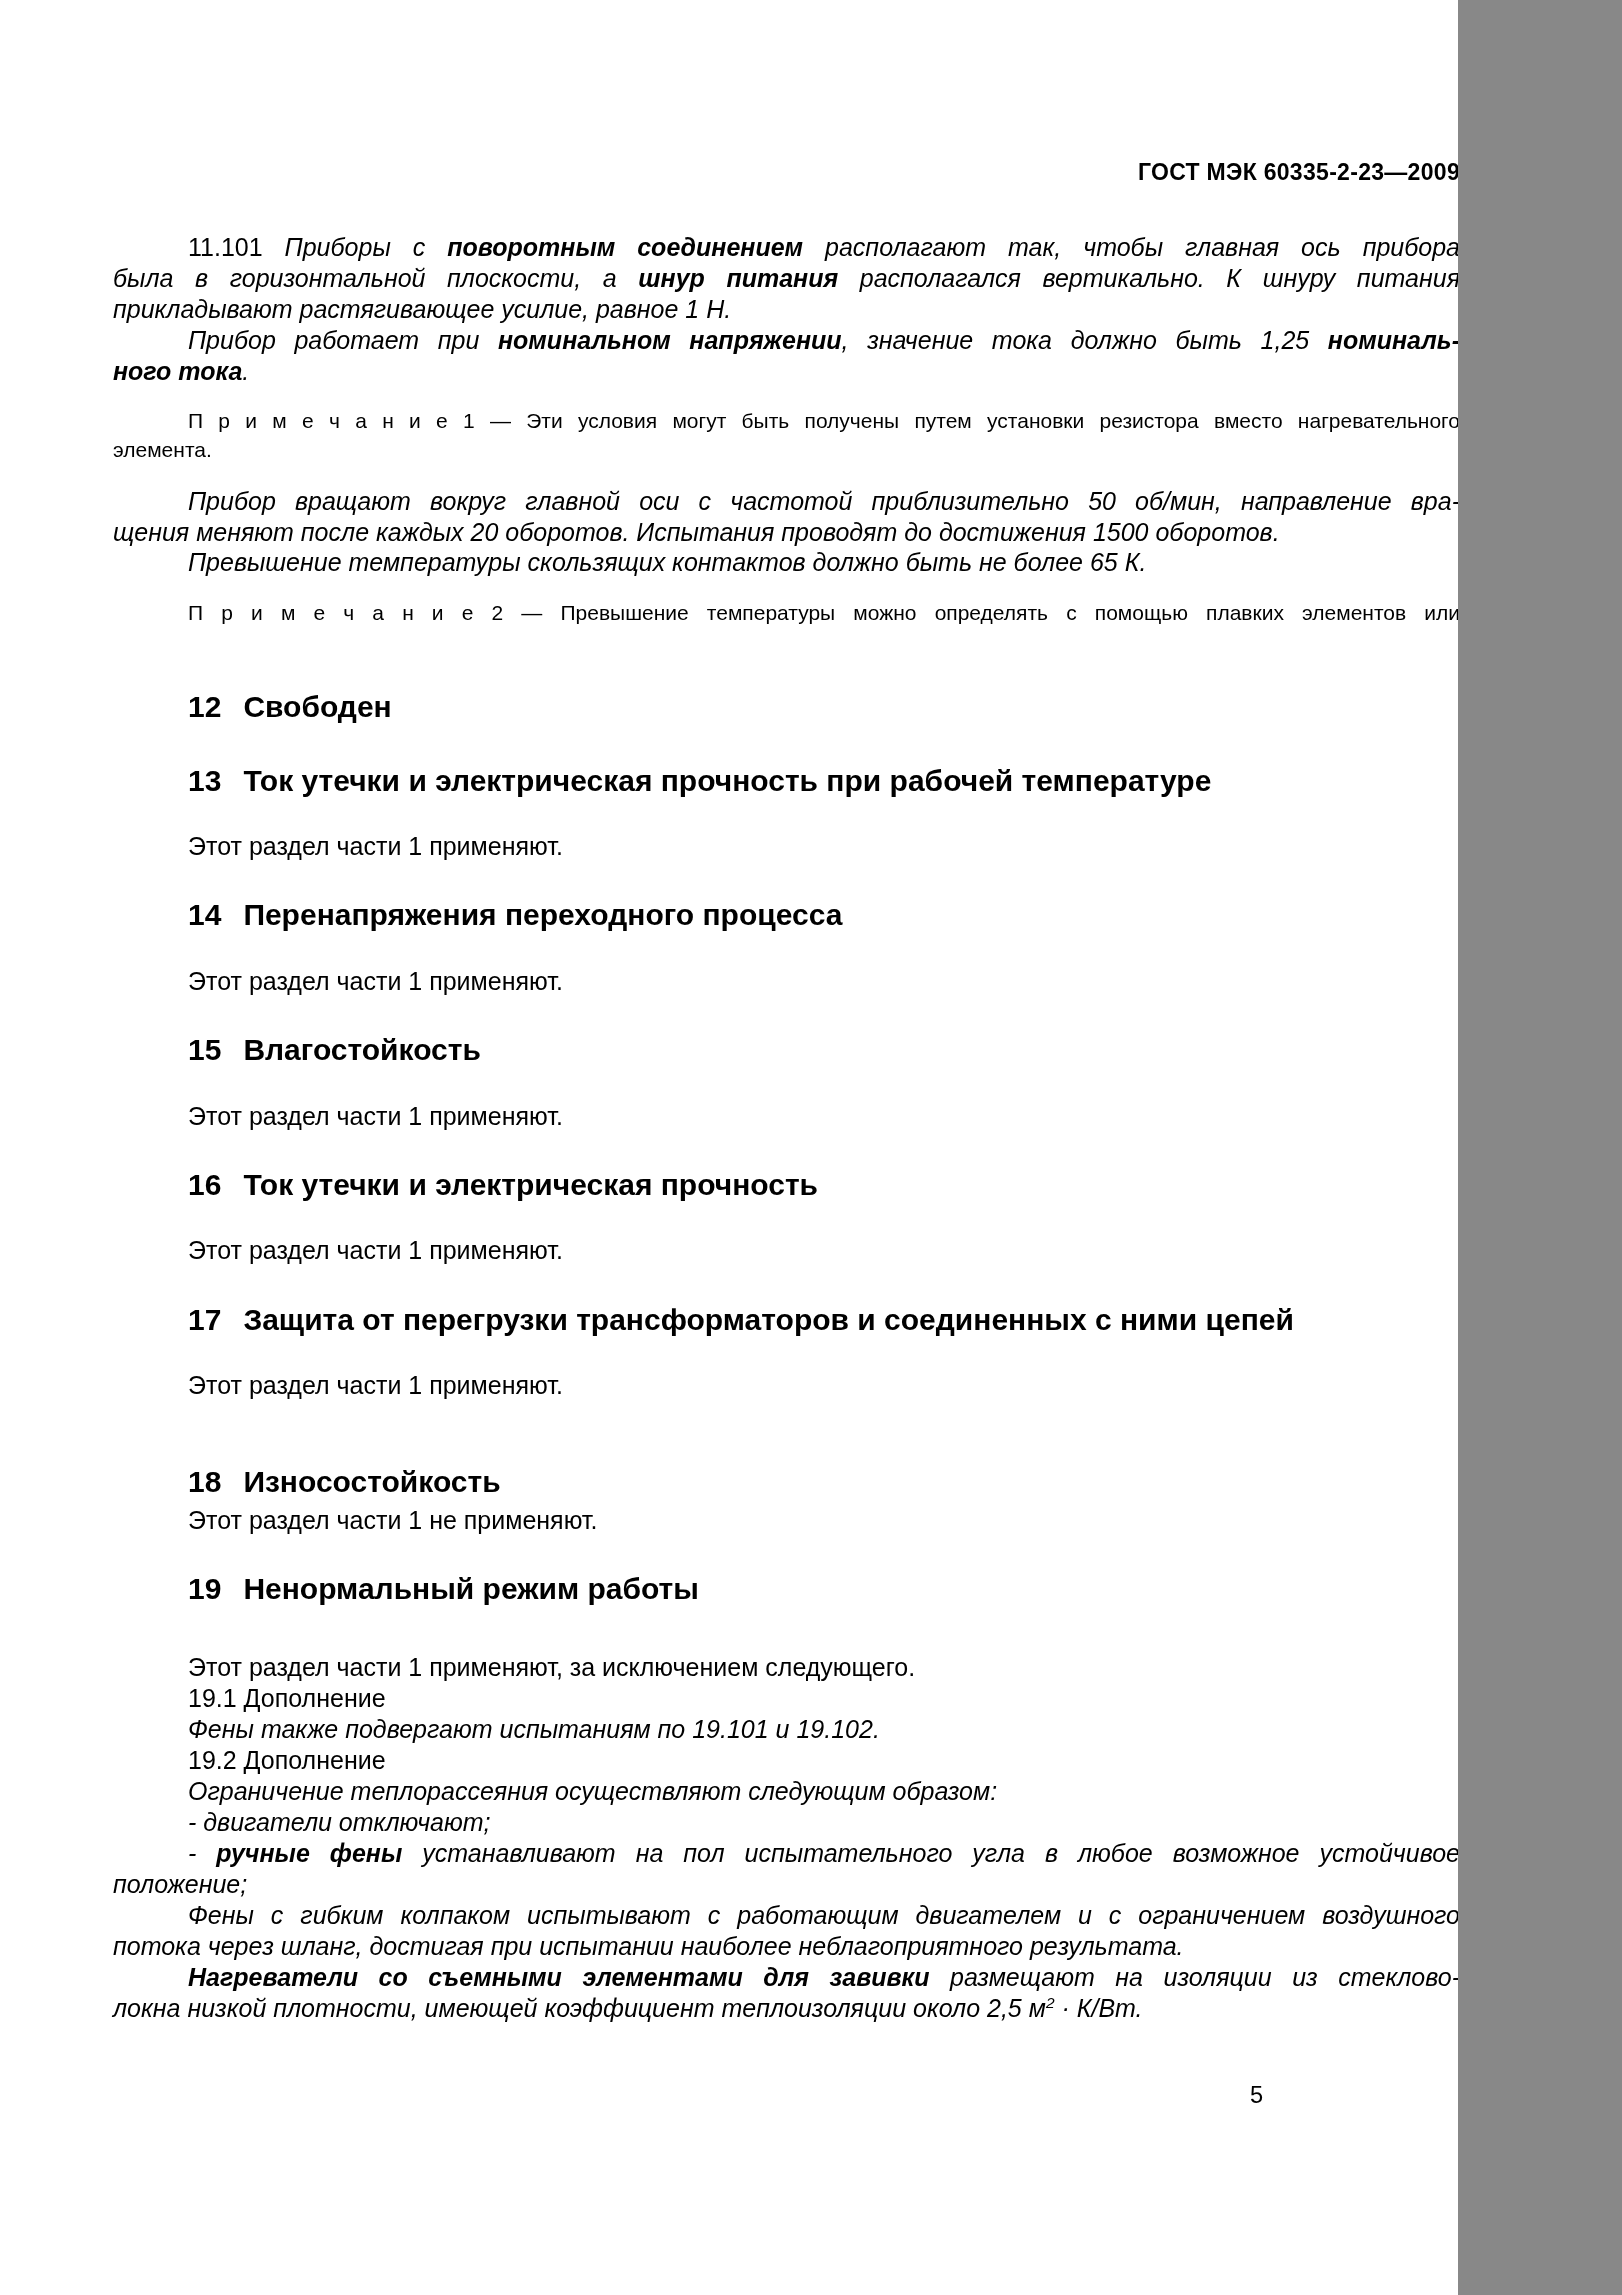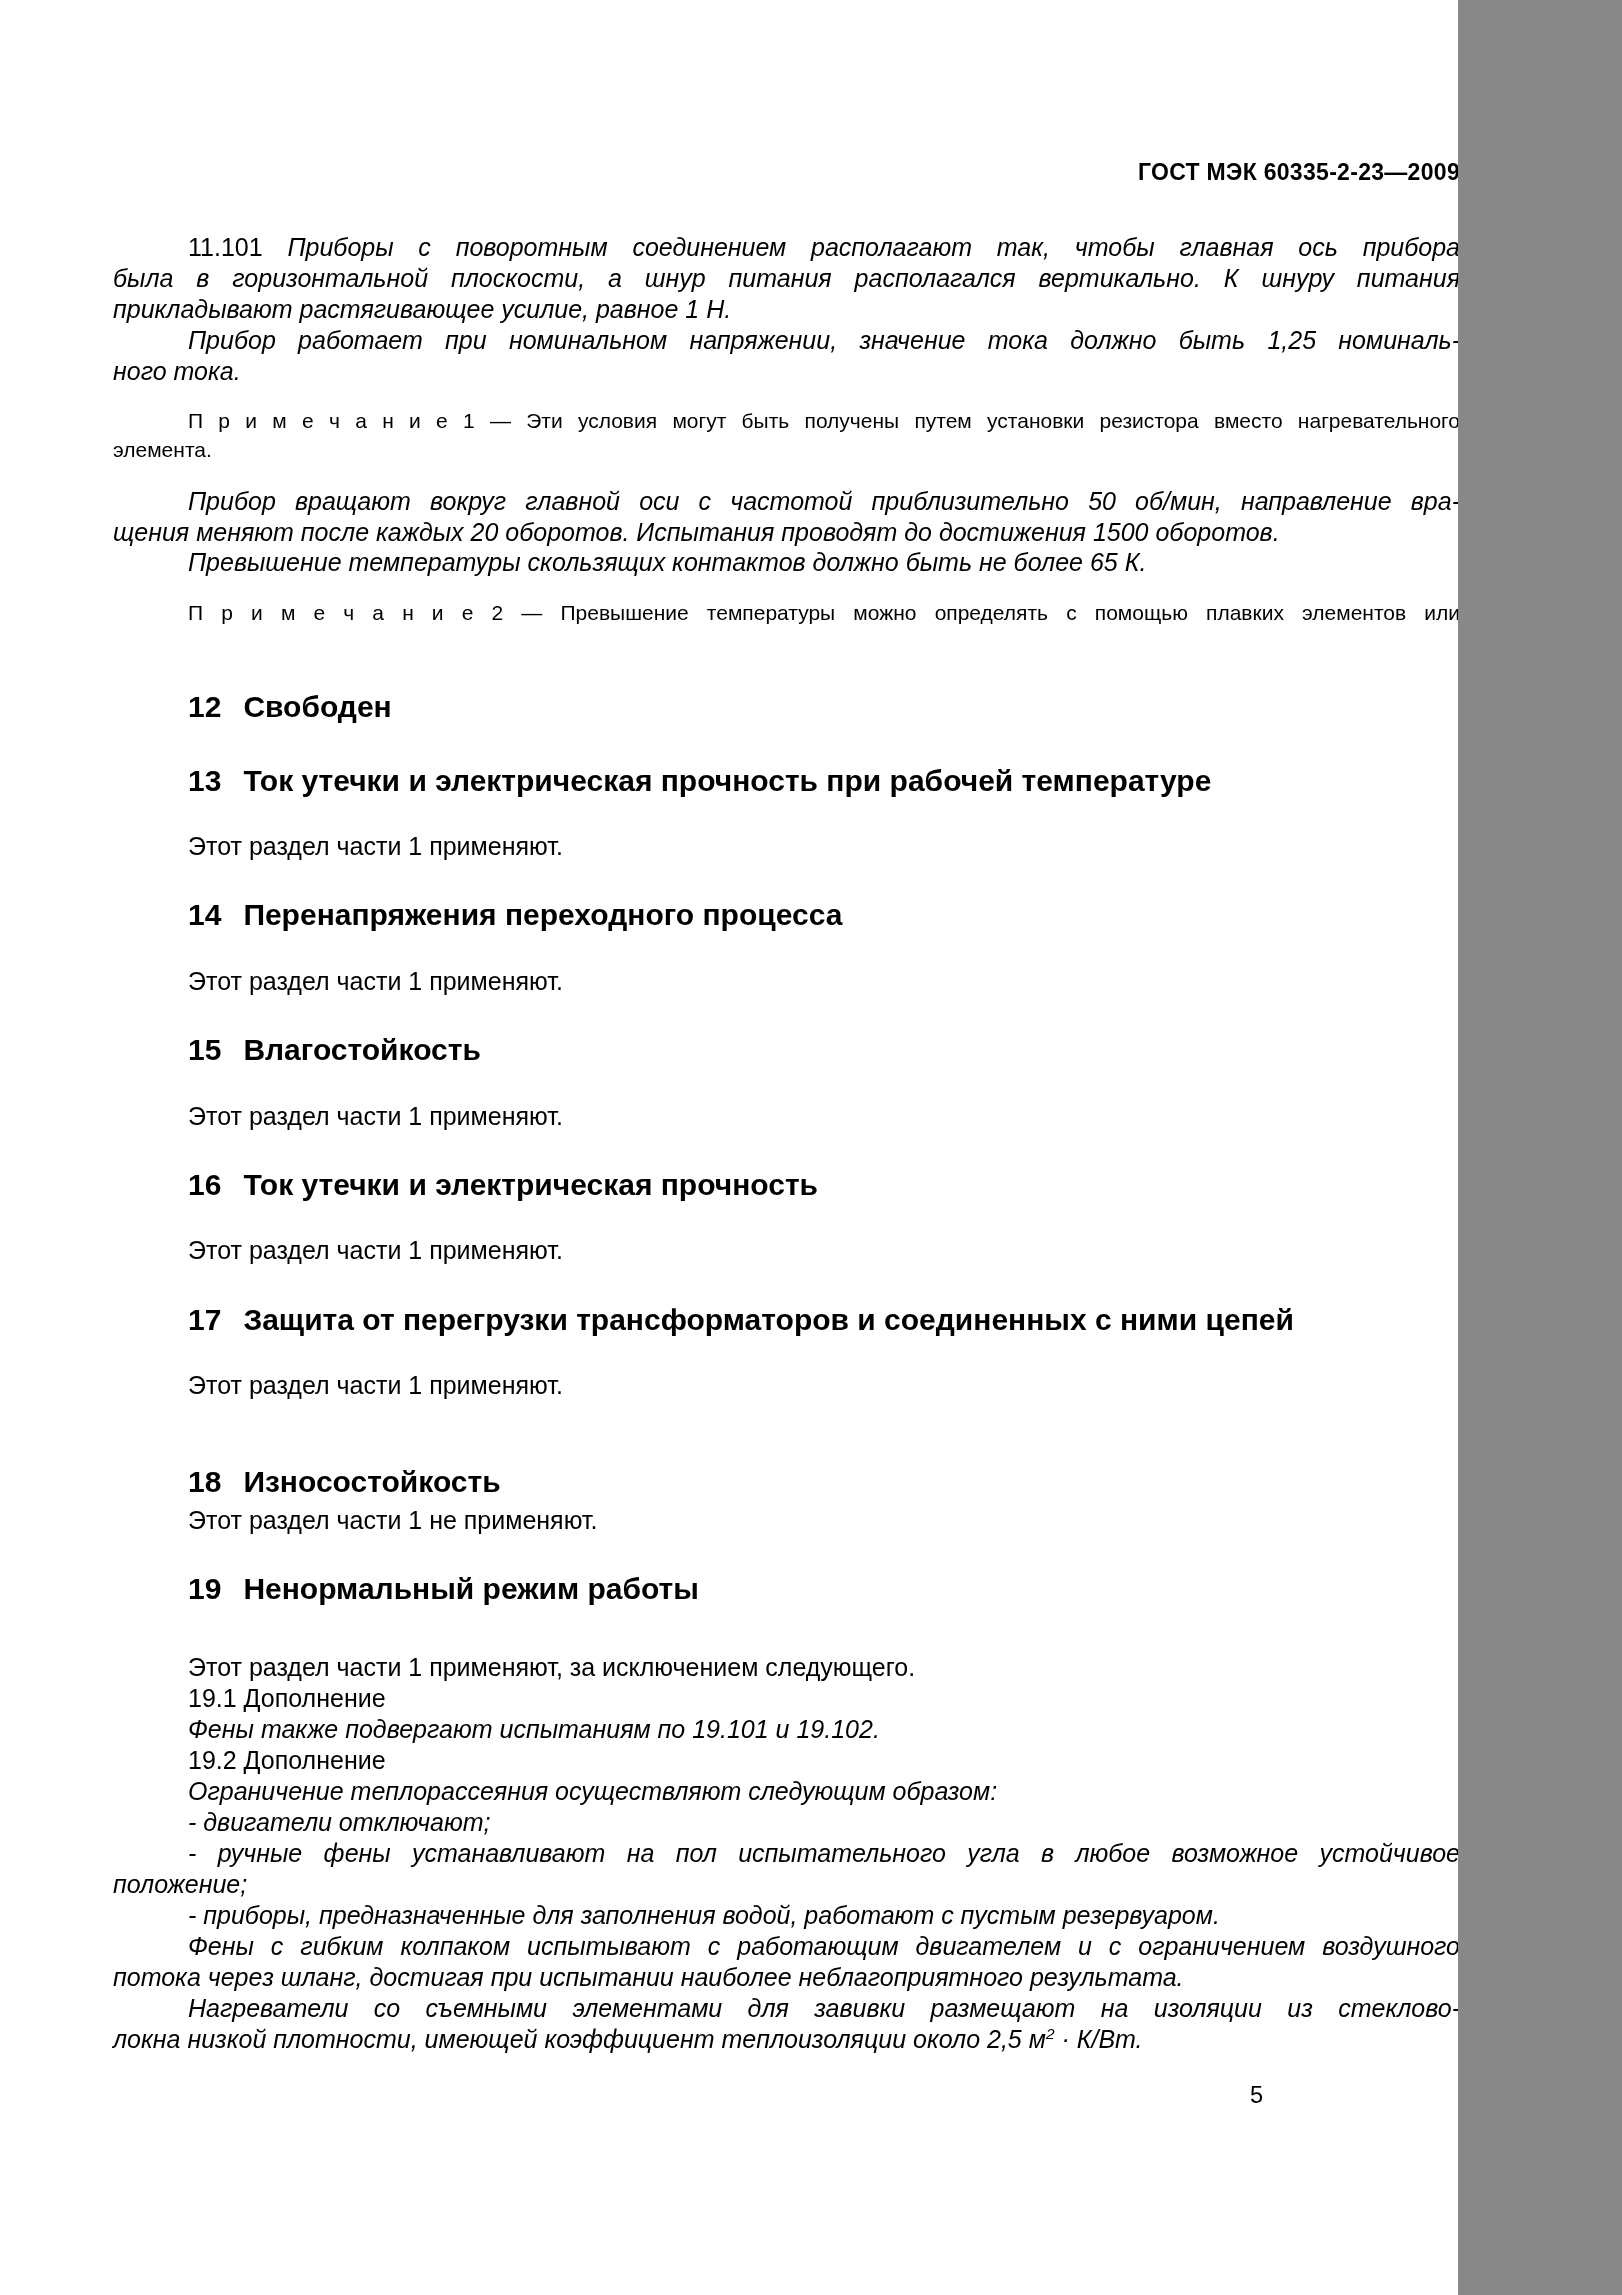--- a/index.html
+++ b/index.html
@@ -21,21 +21,21 @@
   .block{position:absolute;left:0;width:1347px;}
   .body-style .line{font-size:25px;line-height:31px;}
   .note-style .line{font-size:21px;line-height:29.4px;}
   .line{white-space:normal;}
   .line.ind{padding-left:75px;}
   .line.fill{text-align:justify;text-align-last:justify;}
   .heading{font-size:30px;font-weight:bold;line-height:34px;padding-left:75px;white-space:nowrap;}
   .heading .num{display:inline-block;}
   .heading .title{margin-left:22px;}
   .it{font-style:italic;}
-  .bd{font-weight:normal;}
+  .bd{font-weight:bold;}
   .sup{vertical-align:super;font-size:0.62em;line-height:0;}
   .page-number{
     position:absolute;right:195px;top:2080px;
     font-size:23.6px;line-height:31px;
   }
 </style>
 </head>
 <body>
 
 <div class="page">
@@ -92,21 +92,20 @@
       <div class="block heading" style="top: 1572px;"><span class="num">19</span><span class="title">Ненормальный режим работы</span></div>
       <div class="block body-style" style="top: 1652px;">
         <div class="line ind"><span class="">Этот раздел части 1 применяют, за исключением следующего.</span></div>
         <div class="line ind"><span class="">19.1  Дополнение</span></div>
         <div class="line ind"><span class="it ">Фены также подвергают испытаниям по 19.101 и 19.102.</span></div>
         <div class="line ind"><span class="">19.2  Дополнение</span></div>
         <div class="line ind"><span class="it ">Ограничение теплорассеяния осуществляют следующим образом:</span></div>
         <div class="line ind"><span class="it ">- двигатели отключают;</span></div>
         <div class="line ind fill"><span class="it ">- </span><span class="it bd ">ручные фены</span><span class="it "> устанавливают на пол испытательного угла в любое возможное устойчивое</span></div>
         <div class="line"><span class="it ">положение;</span></div>
-        <div class="line ind"><span class="it ">- приборы, предназначенные для заполнения водой, работают с пустым резервуаром.</span></div>
         <div class="line ind fill"><span class="it ">Фены с гибким колпаком испытывают с работающим двигателем и с ограничением воздушного</span></div>
         <div class="line"><span class="it ">потока через шланг, достигая при испытании наиболее неблагоприятного результата.</span></div>
         <div class="line ind fill"><span class="it bd ">Нагреватели со съемными элементами для завивки</span><span class="it "> размещают на изоляции из стеклово-</span></div>
         <div class="line"><span class="it ">локна низкой плотности, имеющей коэффициент теплоизоляции около 2,5 м</span><span class="it sup">2</span><span class="it "> · К/Вт.</span></div>
       </div>
     </div>
   <div class="page-number">5</div>
 </div>
 
 

